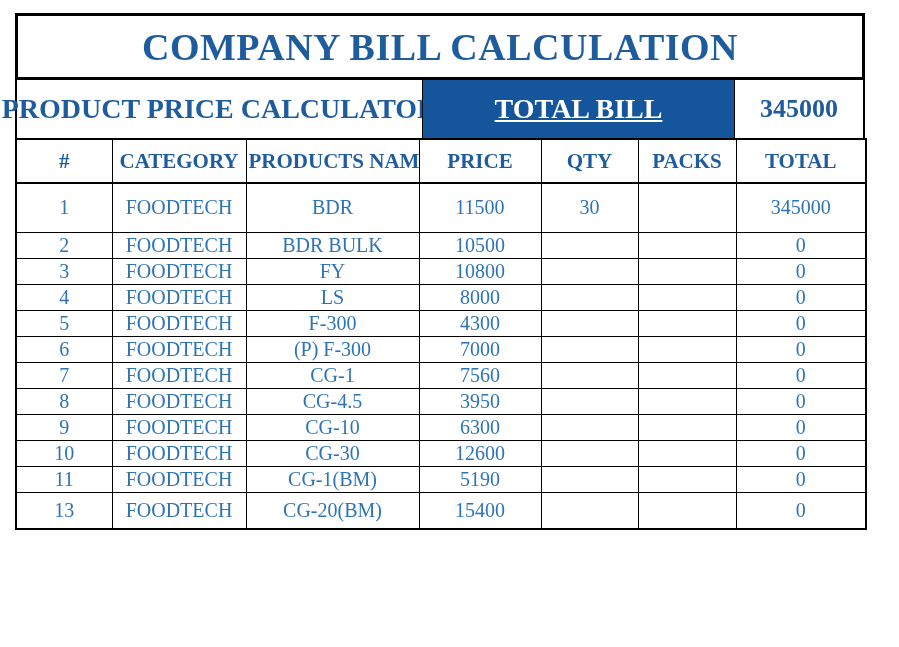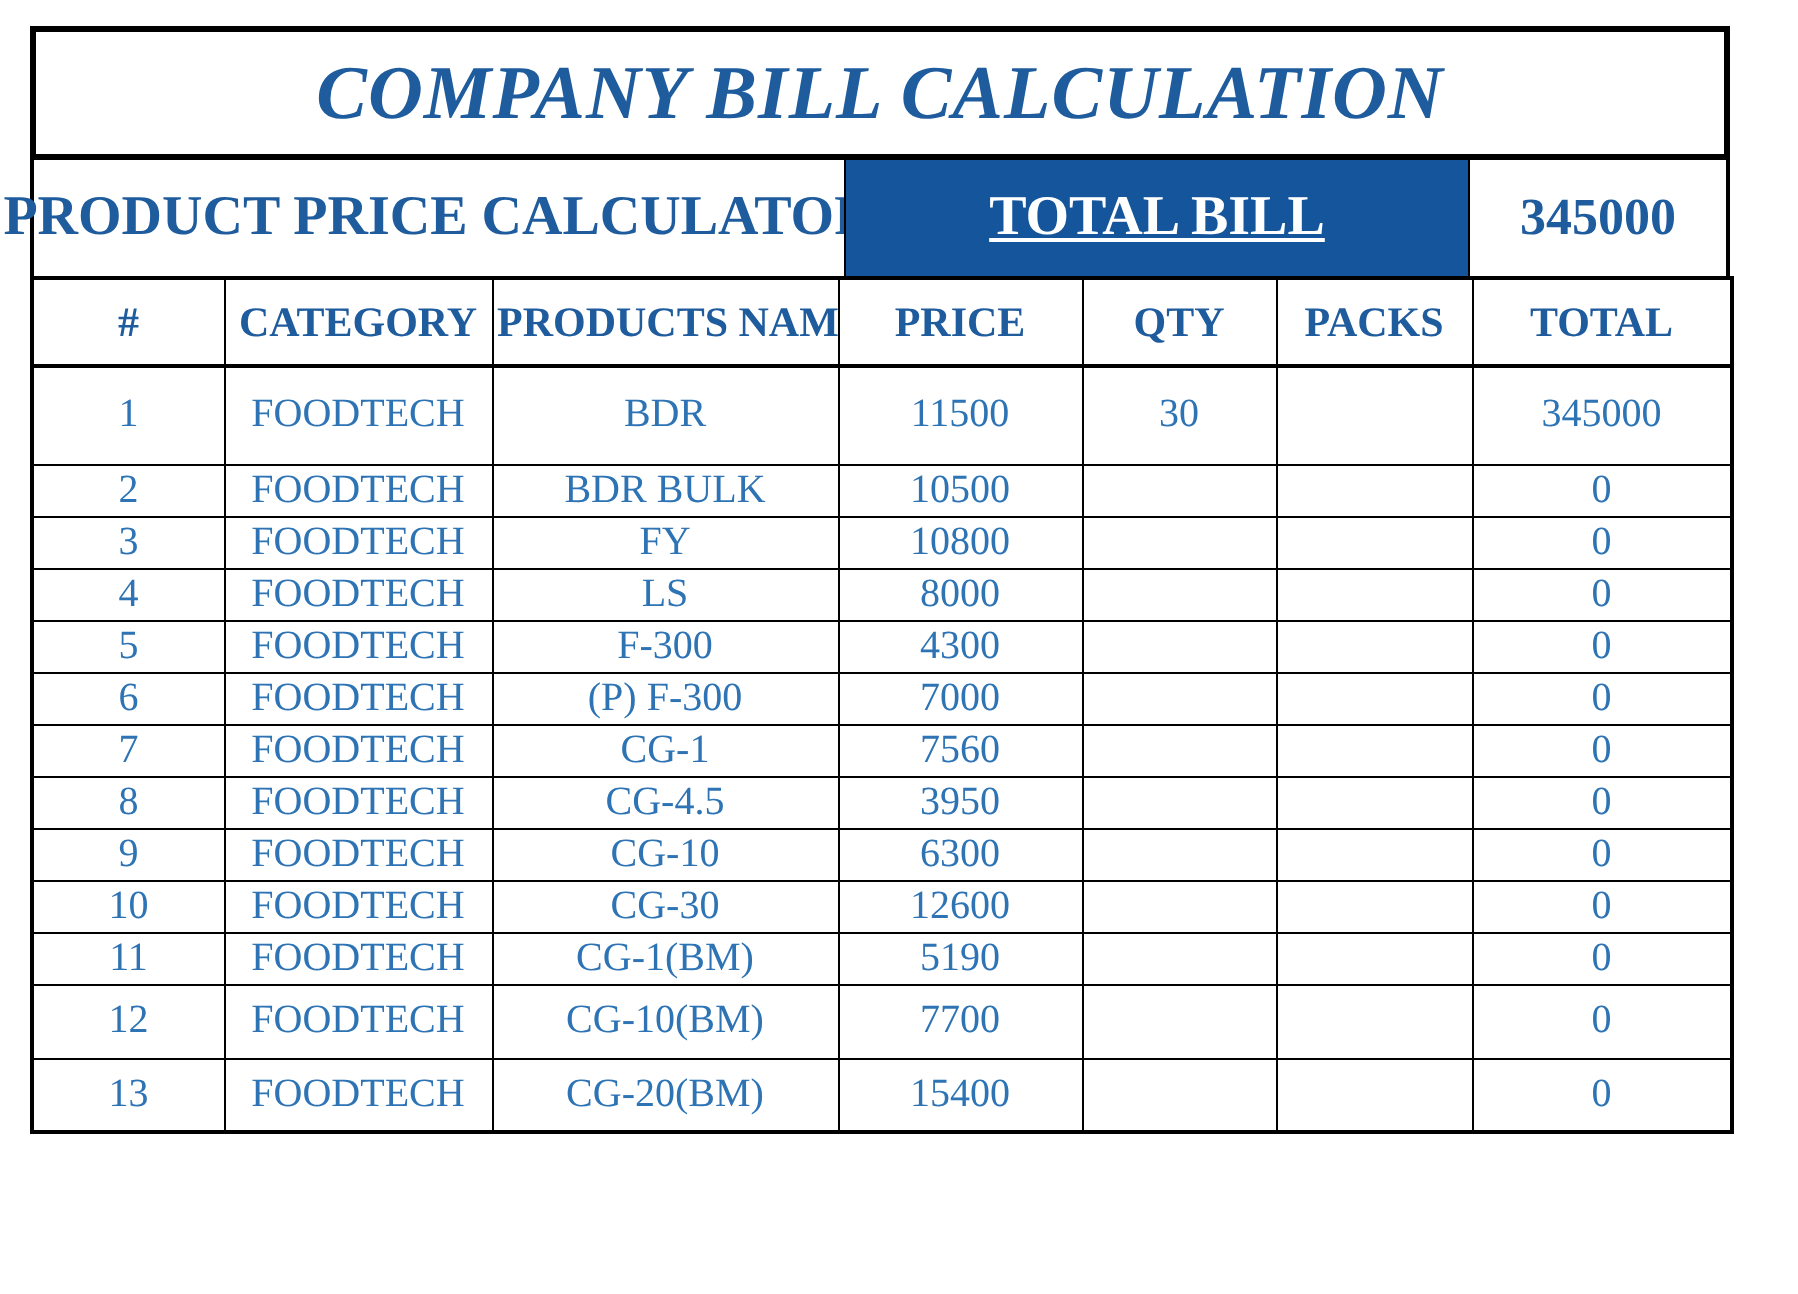--- a/index.html
+++ b/index.html
@@ -19,21 +19,20 @@
   .sheet{
     position:absolute;left:15px;top:13px;width:850px;
   }
   
   .title-box{
     border:3px solid var(--border-col);
     height:67px;
     display:flex;align-items:center;justify-content:center;
     font-size:38px;font-weight:bold;color:var(--title-text);
     letter-spacing:0.5px;
-    font-style:italic;
   }
   
   .subheader{
     display:flex;height:58px;
     border-left:2px solid var(--border-col);
     border-right:2px solid var(--border-col);
   }
   .calc-label{
     width:405px;
     display:flex;align-items:center;justify-content:center;
@@ -209,29 +208,20 @@
         <tr>
           <td>11</td>
           <td>FOODTECH</td>
           <td>CG-1(BM)</td>
           <td>5190</td>
           <td></td>
           <td></td>
           <td>0</td>
         </tr>
         <tr>
-          <td>12</td>
-          <td>FOODTECH</td>
-          <td>CG-10(BM)</td>
-          <td>7700</td>
-          <td></td>
-          <td></td>
-          <td>0</td>
-        </tr>
-        <tr>
           <td>13</td>
           <td>FOODTECH</td>
           <td>CG-20(BM)</td>
           <td>15400</td>
           <td></td>
           <td></td>
           <td>0</td>
         </tr>
       </tbody>
   </table>

